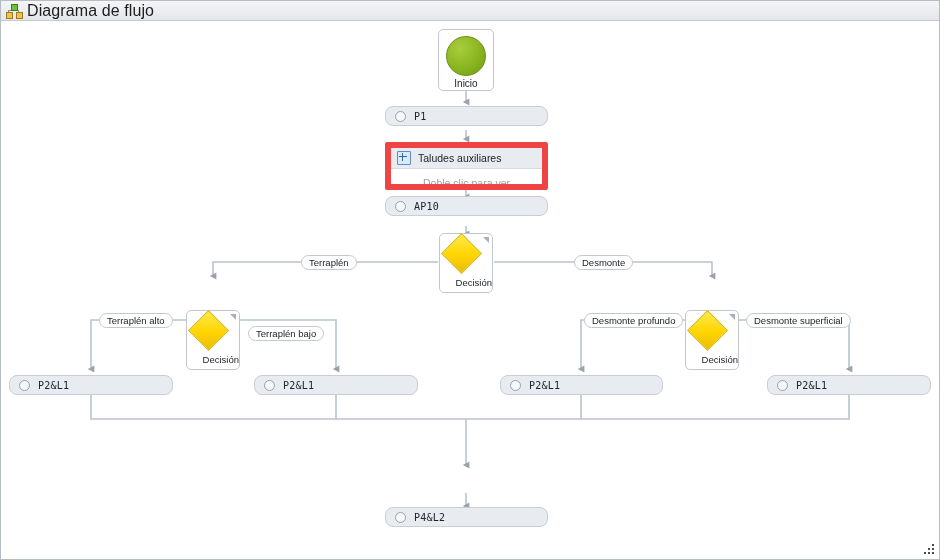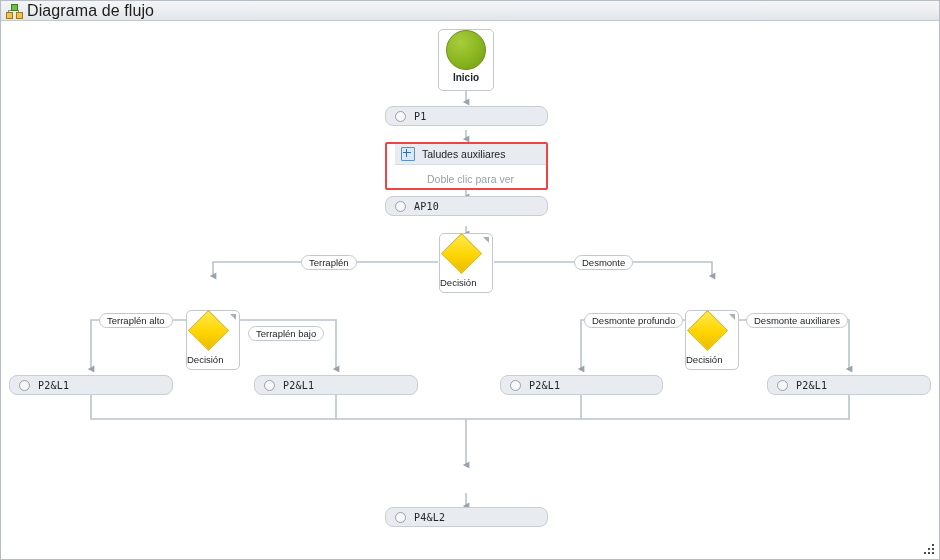--- a/index.html
+++ b/index.html
@@ -64,21 +64,21 @@
   .proc .plabel{
     font-family:"DejaVu Sans Mono","Liberation Mono",monospace;
     font-size:10px;color:#20242a;white-space:nowrap;letter-spacing:.2px;
   }
 
   
   .startnode{
     width:56px;height:62px;
     background:#ffffff;border:1px solid #c3c8cf;border-radius:5px;
     display:flex;flex-direction:column;align-items:center;justify-content:flex-start;
-    box-sizing:border-box;font-weight:bold;
+    padding-top:6px;box-sizing:border-box;
   }
   .startnode .circle{
     width:38px;height:38px;border-radius:50%;
     background:radial-gradient(circle at 35% 30%,#a8cc3c 0%,#8fba24 45%,#6f9c12 100%);
     border:1px solid #6d8f18;
   }
   .startnode .slabel{
     font-size:10px;color:#20242a;margin-top:3px;line-height:1;
   }
 
@@ -89,34 +89,34 @@
     position:absolute;box-sizing:border-box;
   }
   .decnode .diamond{
     position:absolute;left:50%;top:5px;margin-left:-19px;
     width:27px;height:27px;
     background:linear-gradient(135deg,#ffe94a 0%,#ffd400 55%,#e9bd00 100%);
     border:1px solid #d9b400;
     transform:rotate(45deg);
   }
   .decnode .dlabel{
-    position:absolute;left:0;bottom:5px;width:100%;text-align:left;
+    position:absolute;left:0;bottom:5px;width:100%;text-align:right;
     font-size:9.5px;color:#20242a;line-height:1;
   }
   .decnode .corner{
     position:absolute;right:3px;top:3px;
     width:0;height:0;
     border-left:6px solid transparent;
     border-top:6px solid #a9b0b8;
   }
 
   
   .subproc{
-    background:#ffffff;border:2px solid #ef4444;border-radius:2px;
-    box-sizing:border-box;overflow:hidden;padding-left:8px;
+    background:#ffffff;border:6px solid #ef4444;border-radius:2px;
+    box-sizing:border-box;overflow:hidden;
   }
   .subproc .sp-head{
     height:20px;background:#e8ebef;border-bottom:1px solid #d6dbe1;
     display:flex;align-items:center;
   }
   .subproc .sp-icon{
     width:12px;height:12px;margin-left:6px;margin-right:7px;flex:none;
     background:#dbe9f7;border:1px solid #5b8fc4;position:relative;border-radius:1px;
   }
   .subproc .sp-icon:before{
@@ -245,21 +245,21 @@
       <div class="diamond"></div>
       <div class="corner"></div>
       <div class="dlabel">Decisión</div>
     </div>
 
     <div class="elabel" style="left:300px;top:234px;">Terraplén</div>
     <div class="elabel" style="left:573px;top:234px;">Desmonte</div>
     <div class="elabel" style="left:98px;top:292px;">Terraplén alto</div>
     <div class="elabel" style="left:247px;top:305px;">Terraplén bajo</div>
     <div class="elabel" style="left:583px;top:292px;">Desmonte profundo</div>
-    <div class="elabel" style="left:745px;top:292px;">Desmonte auxiliares</div>
+    <div class="elabel" style="left:745px;top:292px;">Desmonte superficial</div>
 
     <div class="node proc" style="left:8px;top:354px;width:164px;">
       <span class="radio"></span>
       <span class="plabel">P2&amp;L1</span>
     </div>
     <div class="node proc" style="left:253px;top:354px;width:164px;">
       <span class="radio"></span>
       <span class="plabel">P2&amp;L1</span>
     </div>
     <div class="node proc" style="left:499px;top:354px;width:163px;">

